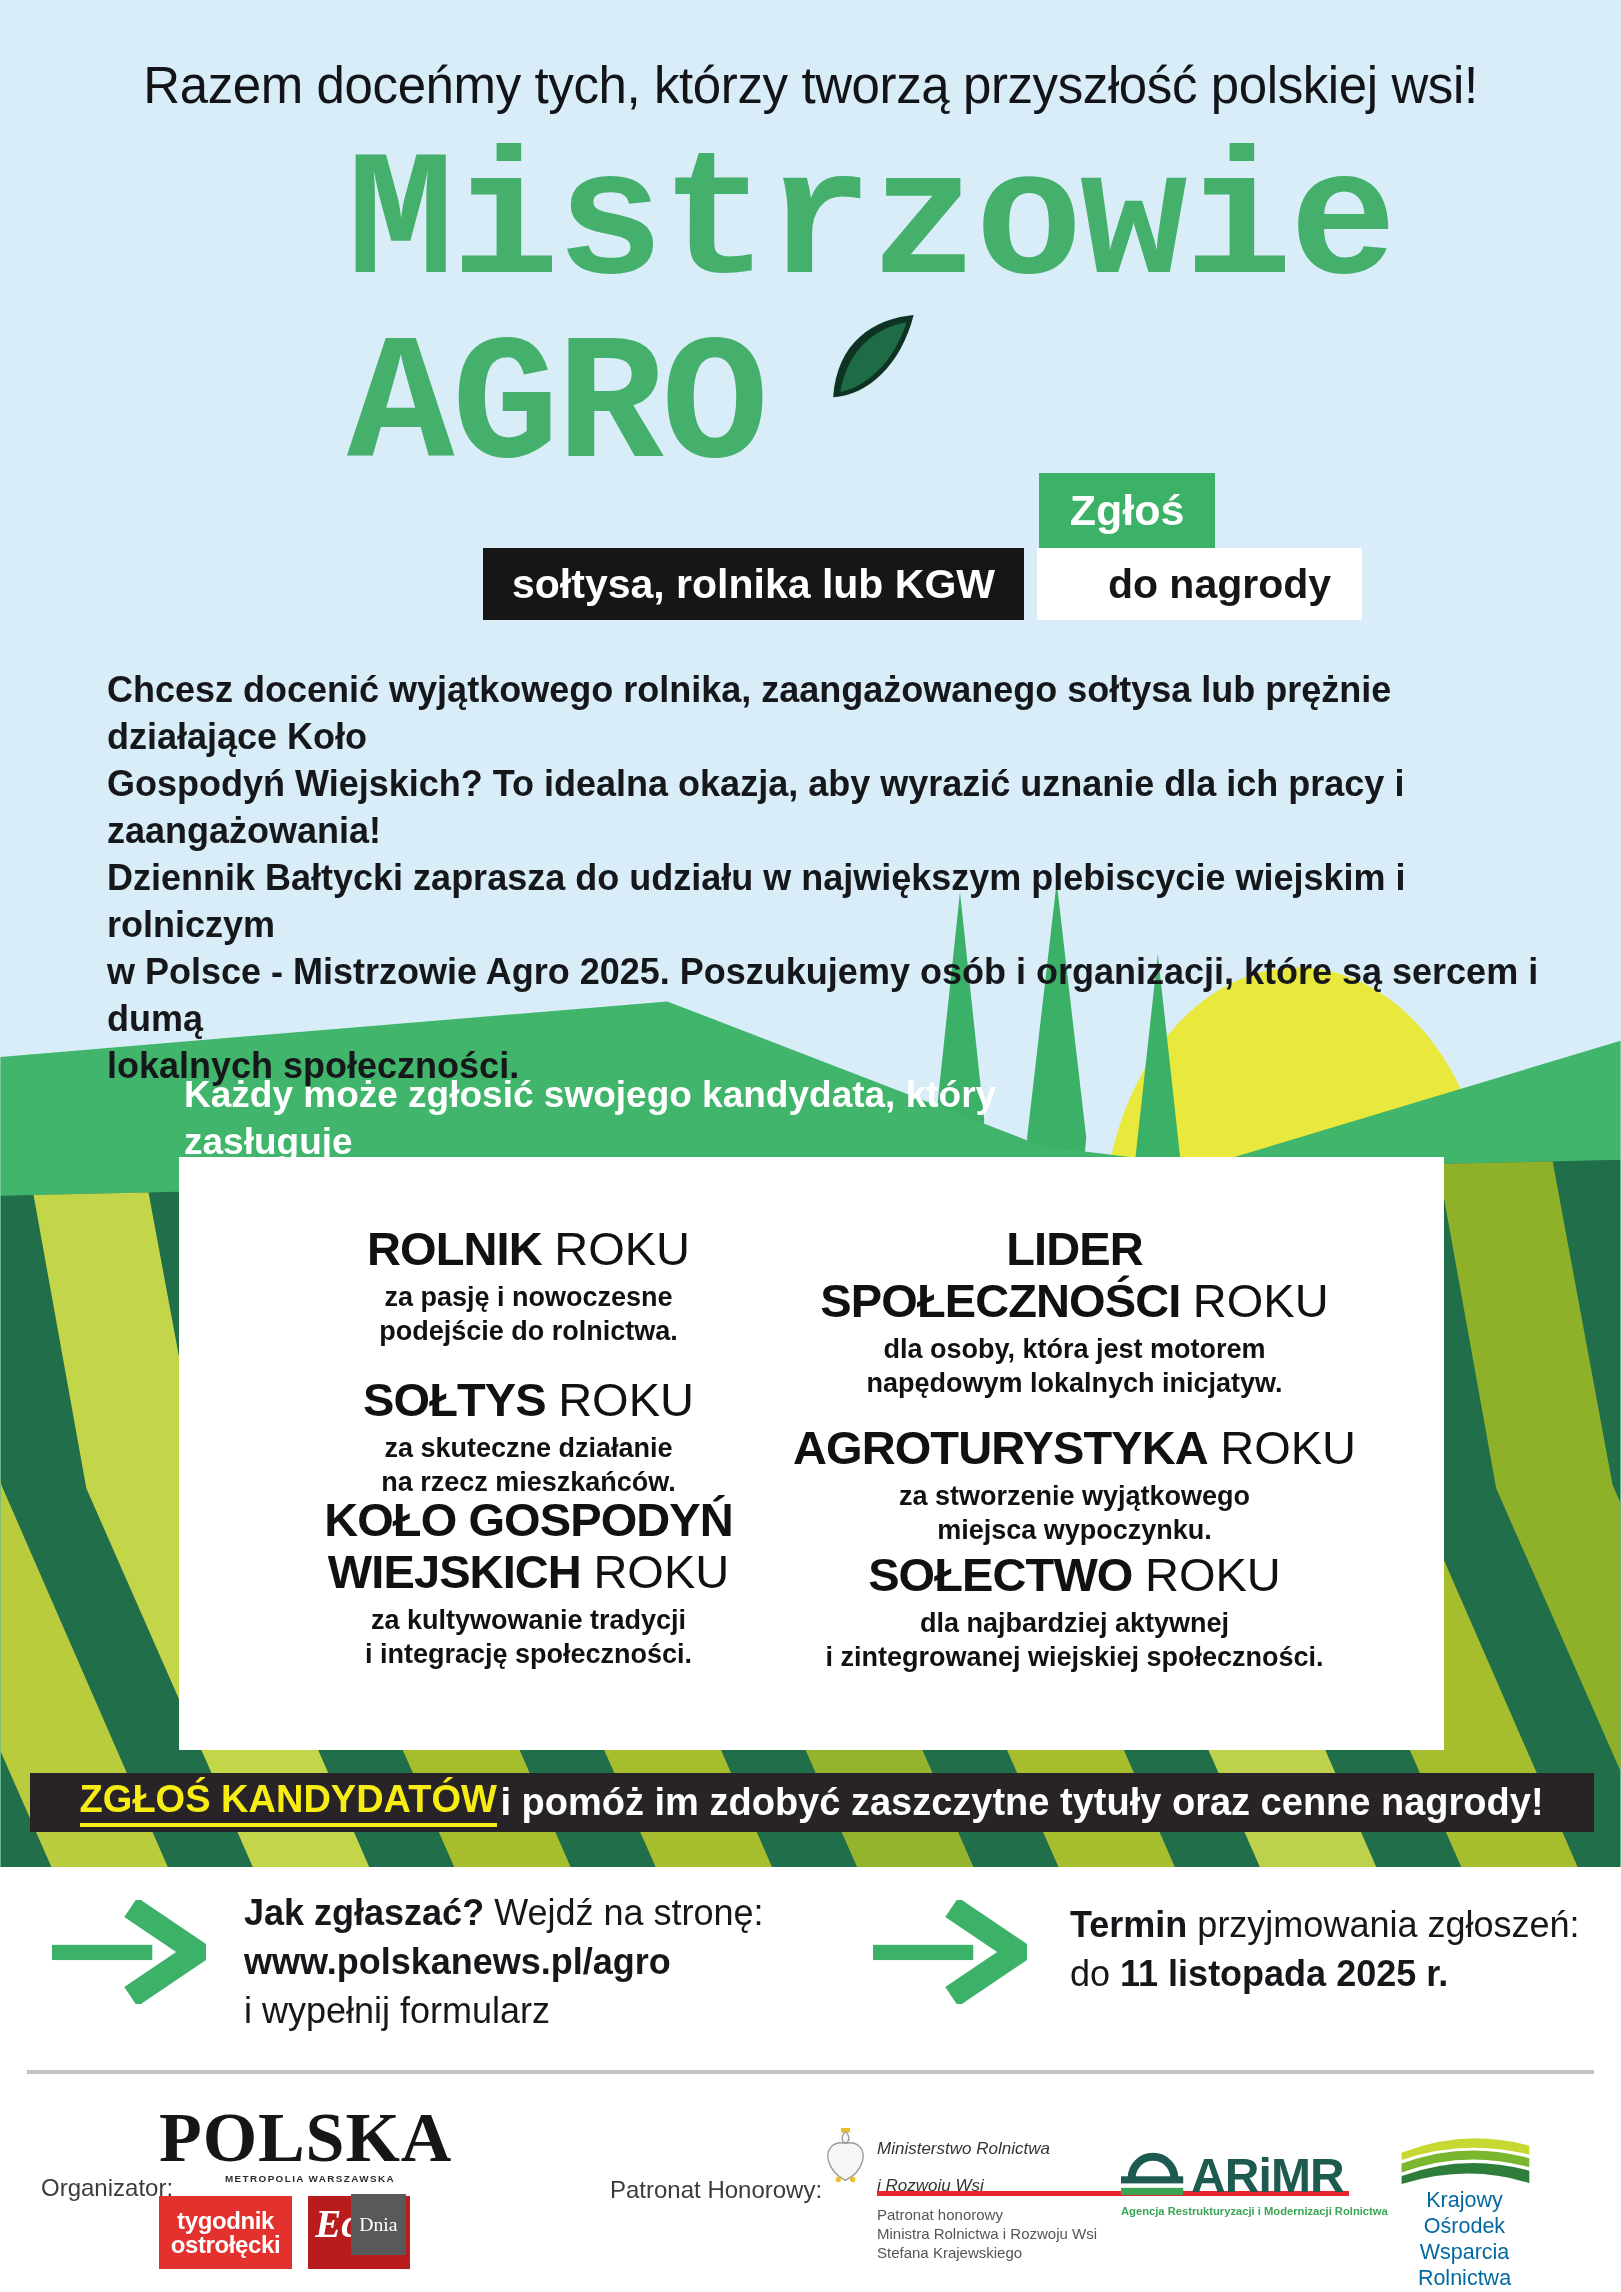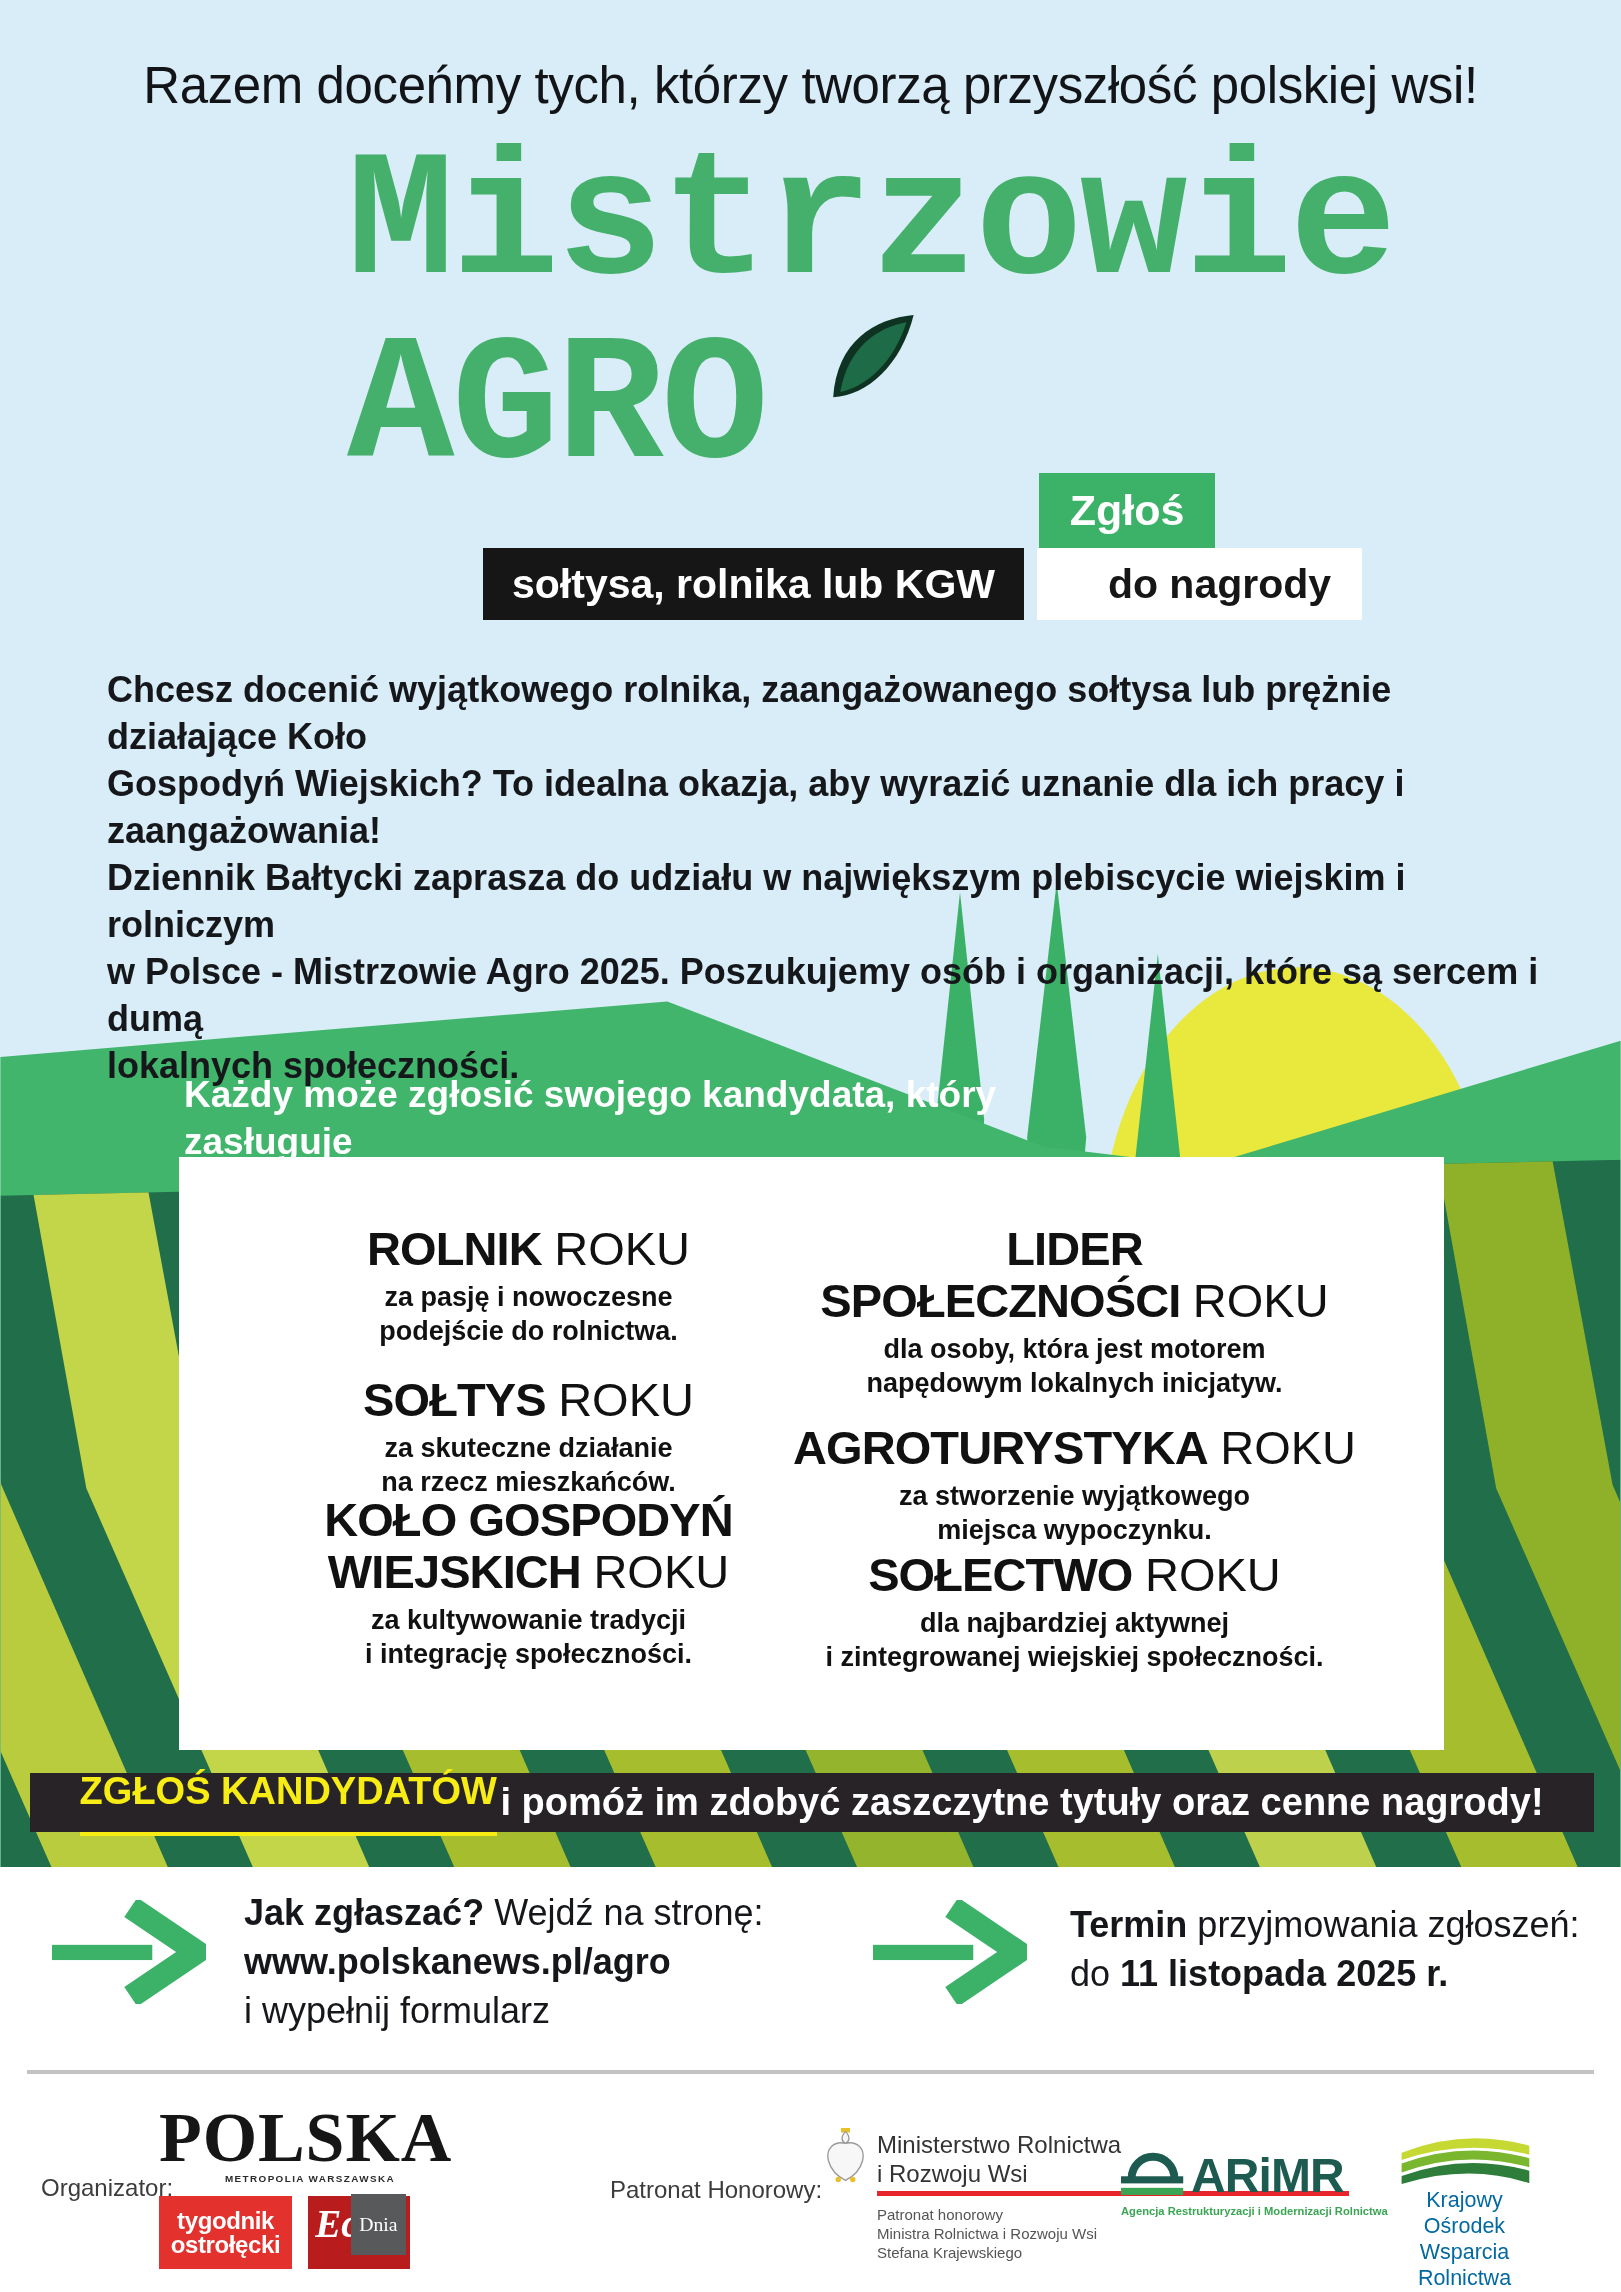--- a/index.html
+++ b/index.html
@@ -36,21 +36,21 @@
   .cat-desc{font-size:27px;line-height:34px;font-weight:700;color:#111;margin-top:5.4px;white-space:pre-line;}
   .c1{left:251px;top:1223px;width:555px;}
   .c2{left:251px;top:1374px;width:555px;}
   .c3{left:251px;top:1494px;width:555px;}
   .c4{left:788px;top:1223px;width:573px;}
   .c5{left:788px;top:1422px;width:573px;}
   .c6{left:788px;top:1549px;width:573px;}
   
   .banner{left:29.6px;top:1773px;width:1564px;height:59px;background:#272327;z-index:4;
     display:flex;align-items:center;justify-content:center;font-size:38px;font-weight:700;color:#fff;}
-  .banner .hl{color:#f7ec13;border-bottom:4.5px solid #f7ec13;padding-bottom:19px;margin-right:3.6px;}
+  .banner .hl{color:#f7ec13;border-bottom:4.5px solid #f7ec13;padding-bottom:2px;margin-right:3.6px;}
   
   .info-text{font-size:36px;line-height:49px;color:#15171a;}
   .info-text .b{font-weight:700;}
   .how{left:244px;top:1888px;width:555px;}
   .deadline{left:1070px;top:1900px;width:537px;}
   .arrow{width:154px;height:104px;}
   .arrow-left{left:52px;top:1900px;}
   .arrow-right{left:873px;top:1900px;}
   .divider{left:27px;top:2070px;width:1567px;height:3.6px;background:#c3c3c3;}
   
@@ -62,21 +62,21 @@
   .polska-sub{left:159px;top:2173px;width:236px;text-align:right;font-size:9.9px;letter-spacing:1.4px;
     color:#2b2b2b;font-weight:700;}
   .tygodnik{left:159px;top:2196px;width:133px;height:73px;background:#e3312d;color:#fff;
     display:flex;flex-direction:column;align-items:center;justify-content:center;
     font-size:24px;font-weight:700;line-height:24px;letter-spacing:-0.4px;}
   .echo{left:308px;top:2196px;width:102px;height:73px;background:#b91c1c;}
   .echo-script{position:absolute;left:7.2px;top:5.4px;font-family:"Liberation Serif","DejaVu Serif",serif;
     font-style:italic;font-weight:700;font-size:39px;color:#fff;}
   .echo-dnia{position:absolute;right:4.5px;bottom:14px;background:#58595b;color:#fff;
     font-family:"Liberation Serif","DejaVu Serif",serif;font-size:19.7px;padding:19px 8px;}
-  .ministry-name{left:877px;top:2130px;width:287px;font-size:24px;line-height:29px;color:#333;white-space:pre-line;}
+  .ministry-name{left:877px;top:2130px;width:287px;font-size:17px;line-height:37px;color:#333;white-space:pre-line;font-style:italic;}
   .ministry-line{left:877px;top:2191px;width:472px;height:4.5px;background:#e8252c;}
   .ministry-sub{left:877px;top:2205px;width:466px;font-size:15px;line-height:19px;color:#555;white-space:pre-line;}
   .eagle{left:822px;top:2128px;}
   .arimr-sym{left:1121px;top:2151px;}
   .arimr-name{left:1191px;top:2148px;font-size:48px;font-weight:700;color:#1d5a50;letter-spacing:-0.9px;}
   .arimr-sub{left:1121px;top:2205px;width:269px;font-size:11.2px;color:#3aa653;font-weight:700;}
   .kowr-sym{left:1397px;top:2135px;}
   .kowr-name{left:1384px;top:2187px;width:161px;text-align:center;font-size:21.5px;line-height:26px;color:#0369a1;white-space:pre-line;}
 </style>
 </head>

